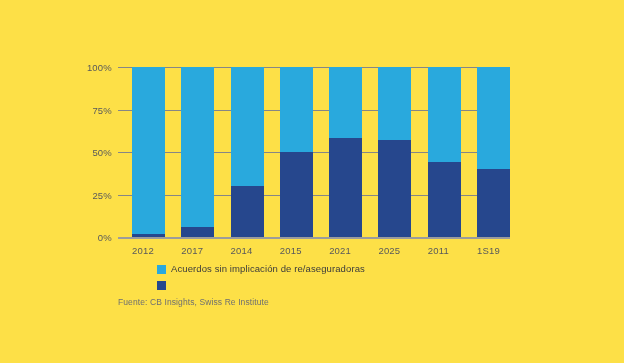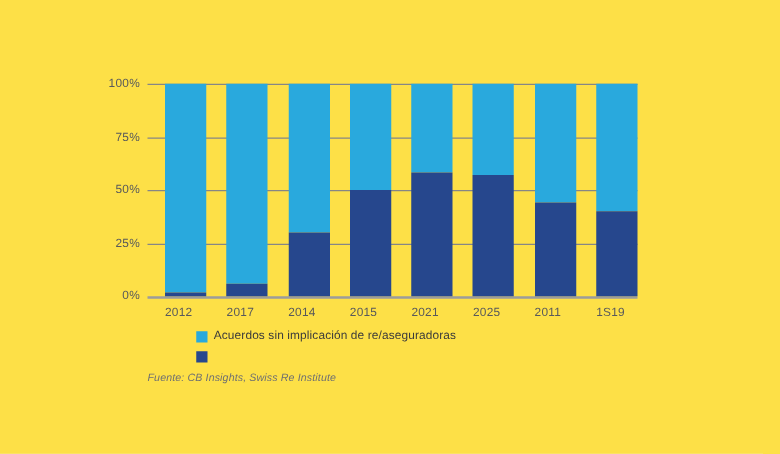--- a/index.html
+++ b/index.html
@@ -122,21 +122,20 @@
   }
 
   
   #source {
     position: absolute;
     left: 118px;
     top: 297px;
     font-size: 8.5px;
     color: #6e6f71;
     letter-spacing: .1px;
-    font-style: italic;
   }
 </style>
 </head>
 <body>
 
 <div id="page">
 
   <div id="chart-wrap">
 
     <div class="gridline" style="top:15px">

